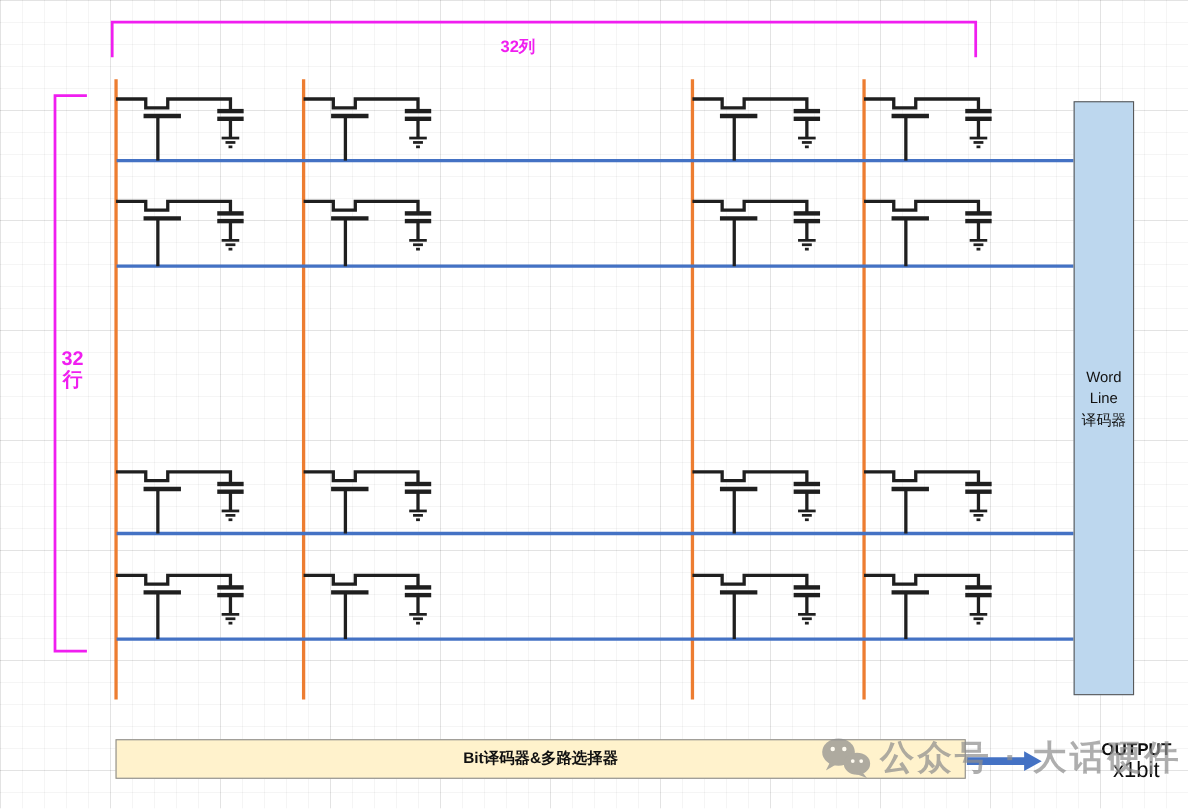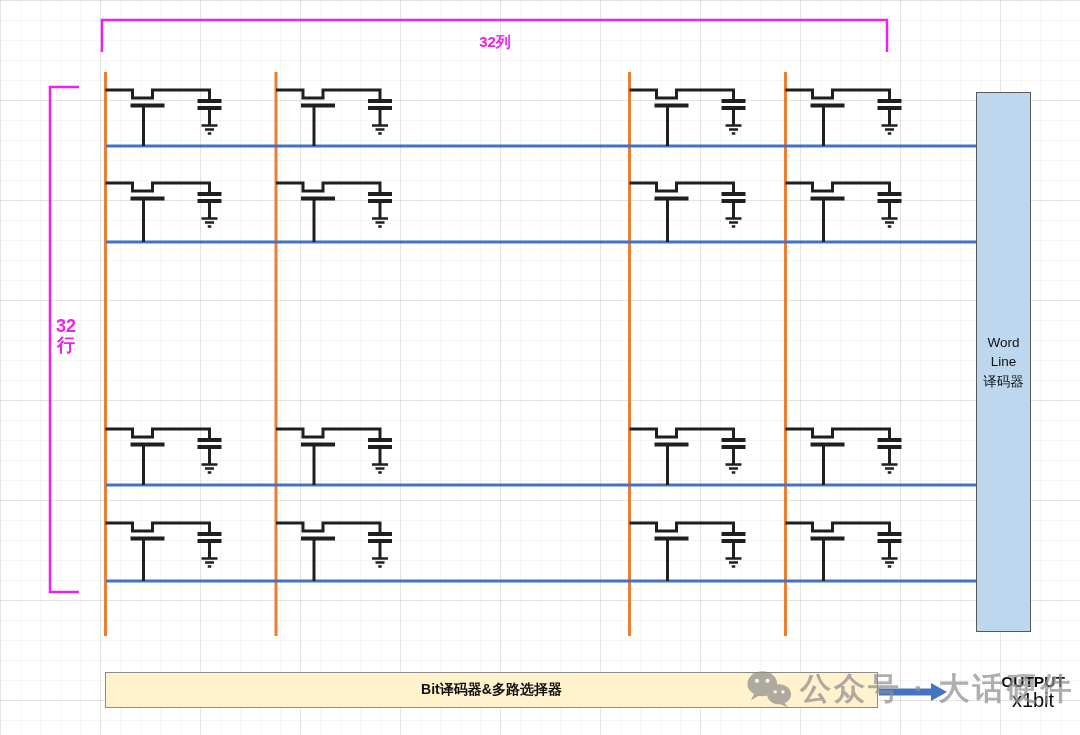--- a/index.html
+++ b/index.html
@@ -9,21 +9,21 @@
     background-color:#ffffff;
     background-image:
       linear-gradient(rgba(0,0,0,0.075) 1px, transparent 1px),
       linear-gradient(90deg, rgba(0,0,0,0.075) 1px, transparent 1px),
       linear-gradient(rgba(0,0,0,0.04) 1px, transparent 1px),
       linear-gradient(90deg, rgba(0,0,0,0.04) 1px, transparent 1px);
     background-size:100px 100px,100px 100px,20px 20px,20px 20px;
   }
   svg.circuit{position:absolute;left:0;top:0;z-index:1;}
   .abs{position:absolute;}
-  .col-label{left:455px;top:33px;width:80px;text-align:center;
+  .col-label{left:455px;top:33px;width:80px;text-align:left;
     font-size:15px;font-weight:600;z-index:2;}
   .row-label{left:47px;top:317px;width:38px;text-align:center;
     font-size:18px;font-weight:600;line-height:19px;z-index:2;}
   .wl-decoder{left:976px;top:92px;width:55px;height:540px;box-sizing:border-box;
     border:1.5px solid #595959;display:flex;flex-direction:column;
     align-items:center;justify-content:center;font-size:13.5px;line-height:19.5px;
     color:#111;z-index:2;}
   .bar{left:105px;width:773px;box-sizing:border-box;display:flex;align-items:center;
     justify-content:center;font-size:14px;font-weight:600;color:#111;z-index:2;}
   .amp-bar{top:638px;height:34px;border:1px solid #414141;}

